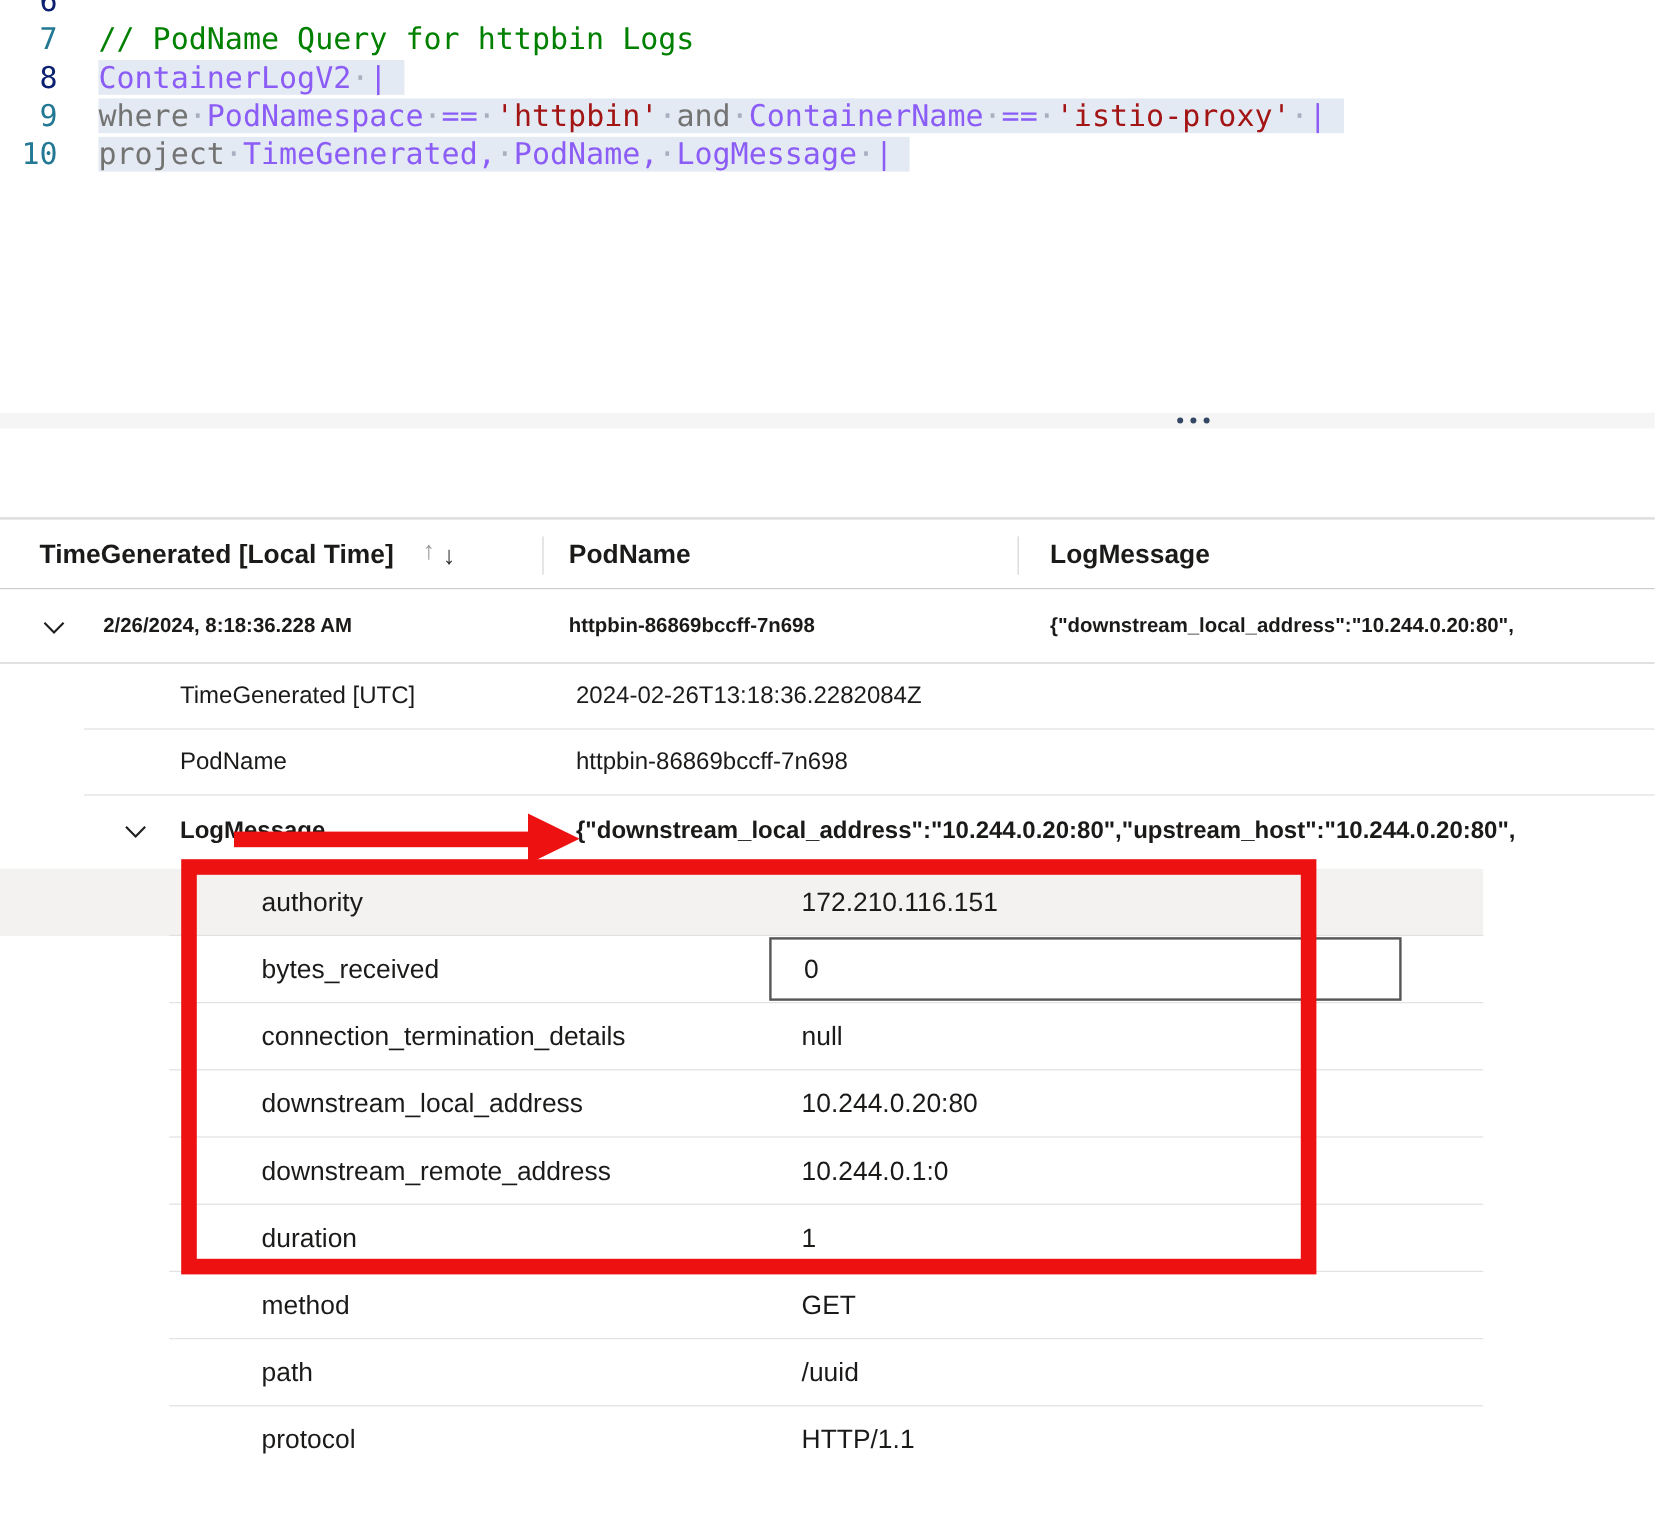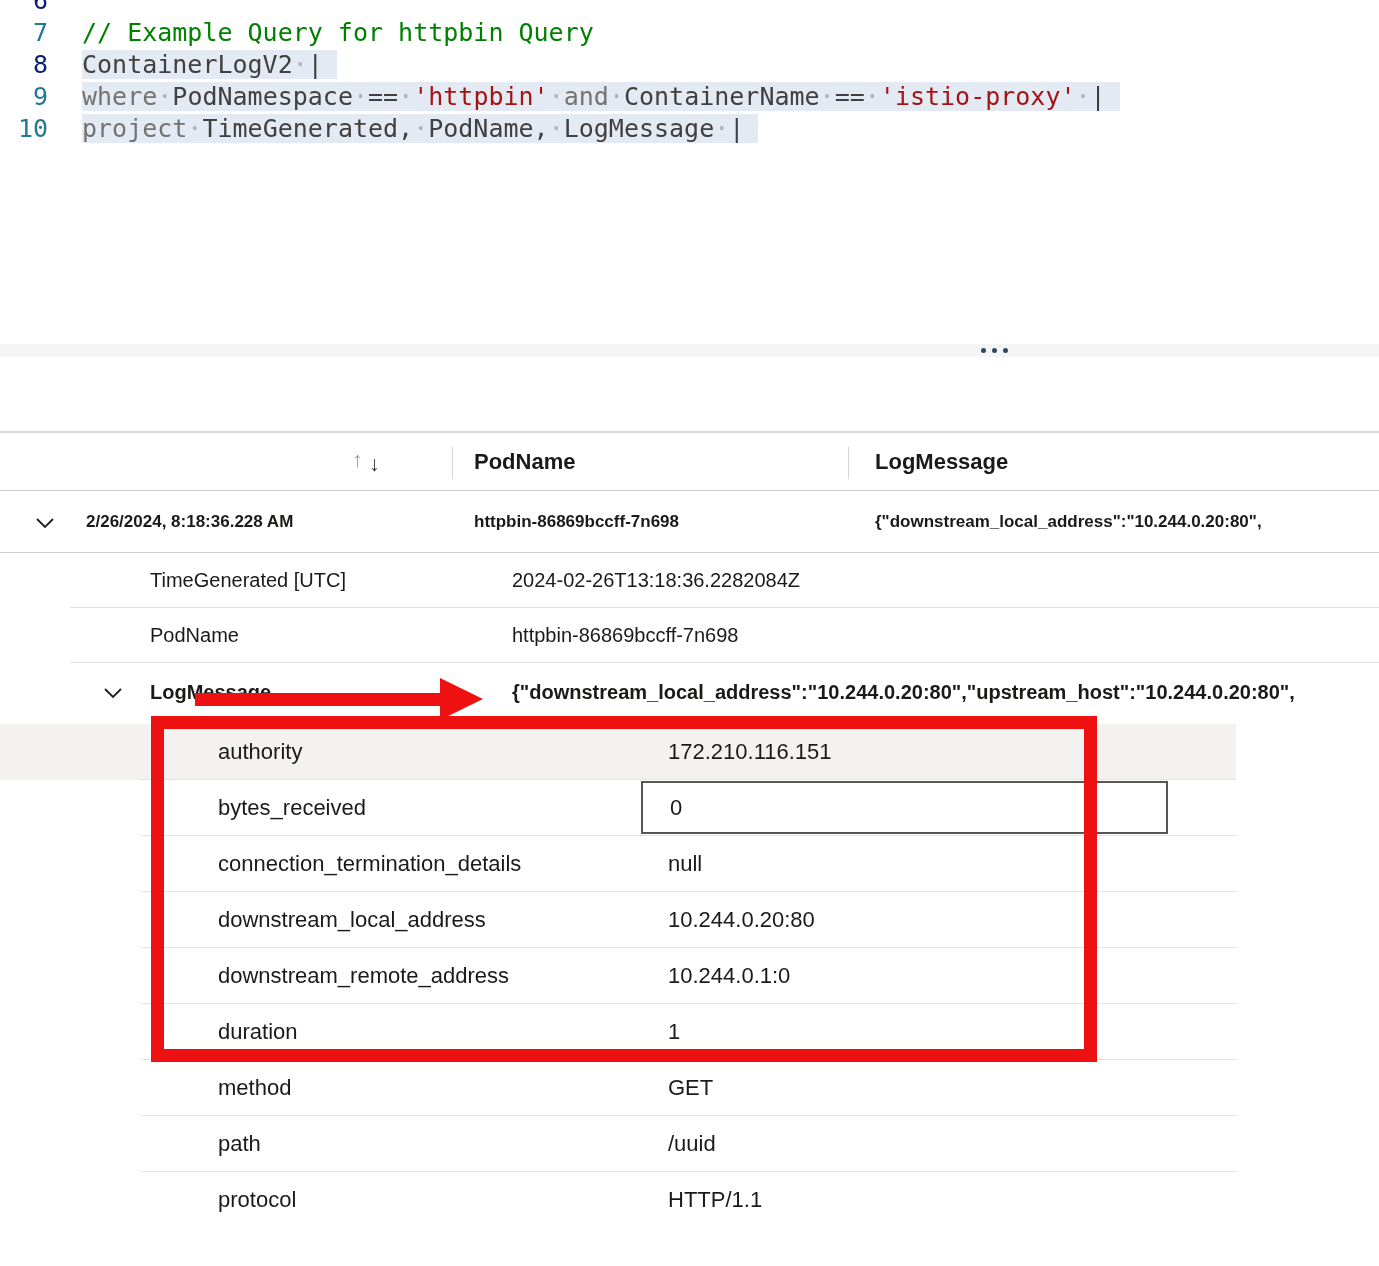--- a/index.html
+++ b/index.html
@@ -12,21 +12,21 @@
             font-family:"DejaVu Sans Mono", monospace; font-size:25px; }
   .code-line { position:relative; height:32px; line-height:32px; white-space:pre; }
   .gutter { position:absolute; left:0; top:0; width:48px; text-align:right;
             color:#237893; font-size:25px; }
   .gutter.active { color:#0b216f; }
   .code-content { position:absolute; left:82px; top:0; }
   .sel { background:#e4eaf3; padding-right:14px; }
   .tok-kw { color:#737373; }
   .tok-comment { color:#008000; }
   .tok-str { color:#a31515; }
-  .tok-ident { color:#404040; }
+  .tok-ident { color:#8b5cf6; }
   .tok-ws { color:#a8b0bf; }
 
   
   #splitter { position:absolute; left:0; top:344px; width:1379px; height:13px;
               background:#f5f5f5; cursor:row-resize; }
   #splitter .dots { position:absolute; left:981px; top:4px; display:flex; gap:6px; }
   #splitter .dots i { width:5px; height:5px; border-radius:50%; background:#334663; }
 
   
   #tabsrow { position:absolute; left:37px; top:374px; height:58px; display:flex; gap:16px; }
@@ -46,21 +46,21 @@
   .sort-dn { position:absolute; left:369px; top:4px; line-height:54px; color:#323130; font-size:21px; font-weight:normal; }
 
   #row1 { position:absolute; left:0; top:492px; width:1379px; height:61px;
           border-bottom:1px solid #cfcdca; font-weight:bold; font-size:17px; }
   #row1 .cell { position:absolute; top:0; line-height:60px; white-space:nowrap; }
   #row1 .clip { right:0; overflow:hidden; }
 
   .detail-row { position:absolute; left:0; width:1379px; font-size:20px; }
   .detail-row .dborder { position:absolute; left:70px; right:0; bottom:0; height:1px; background:#e2e0de; }
   .dlabel { position:absolute; left:150px; top:0; }
-  .dvalue { position:absolute; left:512px; top:0; white-space:nowrap; }
+  .dvalue { position:absolute; left:480px; top:0; white-space:nowrap; }
 
   .chev { position:absolute; cursor:pointer; }
   .chev svg { display:block; }
 
   
   #log-fields { position:absolute; left:0; top:724px; width:1379px; }
   .lf-row { position:relative; width:1236px; height:56px; font-size:22px; }
   .lf-row.hl { background:#f3f2f1; }
   .lf-row .lfborder { position:absolute; left:141px; right:0; bottom:0; height:1px; background:#e4e2e0; }
   .lf-label { position:absolute; left:218px; top:0; line-height:56px; }
@@ -74,37 +74,38 @@
              border:13px solid #ed1111; z-index:9; pointer-events:none; }
   #red-arrow { position:absolute; left:195px; top:676px; z-index:10; pointer-events:none; }
 </style>
 </head>
 <body>
 
 <div id="stage">
 
   <div id="editor">
       <div class="code-line"><span class="gutter active">6</span><div class="code-content"></div></div>
-      <div class="code-line"><span class="gutter">7</span><div class="code-content"><span class="tok-comment">// Example Query for httpbin Query</span></div></div>
+      <div class="code-line"><span class="gutter">7</span><div class="code-content"><span class="tok-comment">// PodName Query for httpbin Logs</span></div></div>
       <div class="code-line"><span class="gutter active">8</span><div class="code-content"><span class="sel"><span class="tok-ident">ContainerLogV2</span><span class="tok-ws">·</span><span class="tok-ident">|</span></span></div></div>
       <div class="code-line"><span class="gutter">9</span><div class="code-content"><span class="sel"><span class="tok-kw">where</span><span class="tok-ws">·</span><span class="tok-ident">PodNamespace</span><span class="tok-ws">·</span><span class="tok-ident">==</span><span class="tok-ws">·</span><span class="tok-str">'httpbin'</span><span class="tok-ws">·</span><span class="tok-kw">and</span><span class="tok-ws">·</span><span class="tok-ident">ContainerName</span><span class="tok-ws">·</span><span class="tok-ident">==</span><span class="tok-ws">·</span><span class="tok-str">'istio-proxy'</span><span class="tok-ws">·</span><span class="tok-ident">|</span></span></div></div>
       <div class="code-line"><span class="gutter">10</span><div class="code-content"><span class="sel"><span class="tok-kw">project</span><span class="tok-ws">·</span><span class="tok-ident">TimeGenerated,</span><span class="tok-ws">·</span><span class="tok-ident">PodName,</span><span class="tok-ws">·</span><span class="tok-ident">LogMessage</span><span class="tok-ws">·</span><span class="tok-ident">|</span></span></div></div>
     </div>
 
   <div id="splitter">
     <span class="dots">
         <i></i>
         <i></i>
         <i></i>
       </span>
   </div>
 
   <div id="tabs-border"></div>
 
   <div id="thead">
+    <span class="hlab" style="left:33px">TimeGenerated [Local Time]</span>
     <span class="sort-up">↑</span>
     <span class="sort-dn">↓</span>
     <span class="vsep" style="left:452px"></span>
     <span class="hlab" style="left:474px">PodName</span>
     <span class="vsep" style="left:848px"></span>
     <span class="hlab" style="left:875px">LogMessage</span>
   </div>
 
   <div id="row1">
     <span class="chev" style="left:36px; top:25px">

